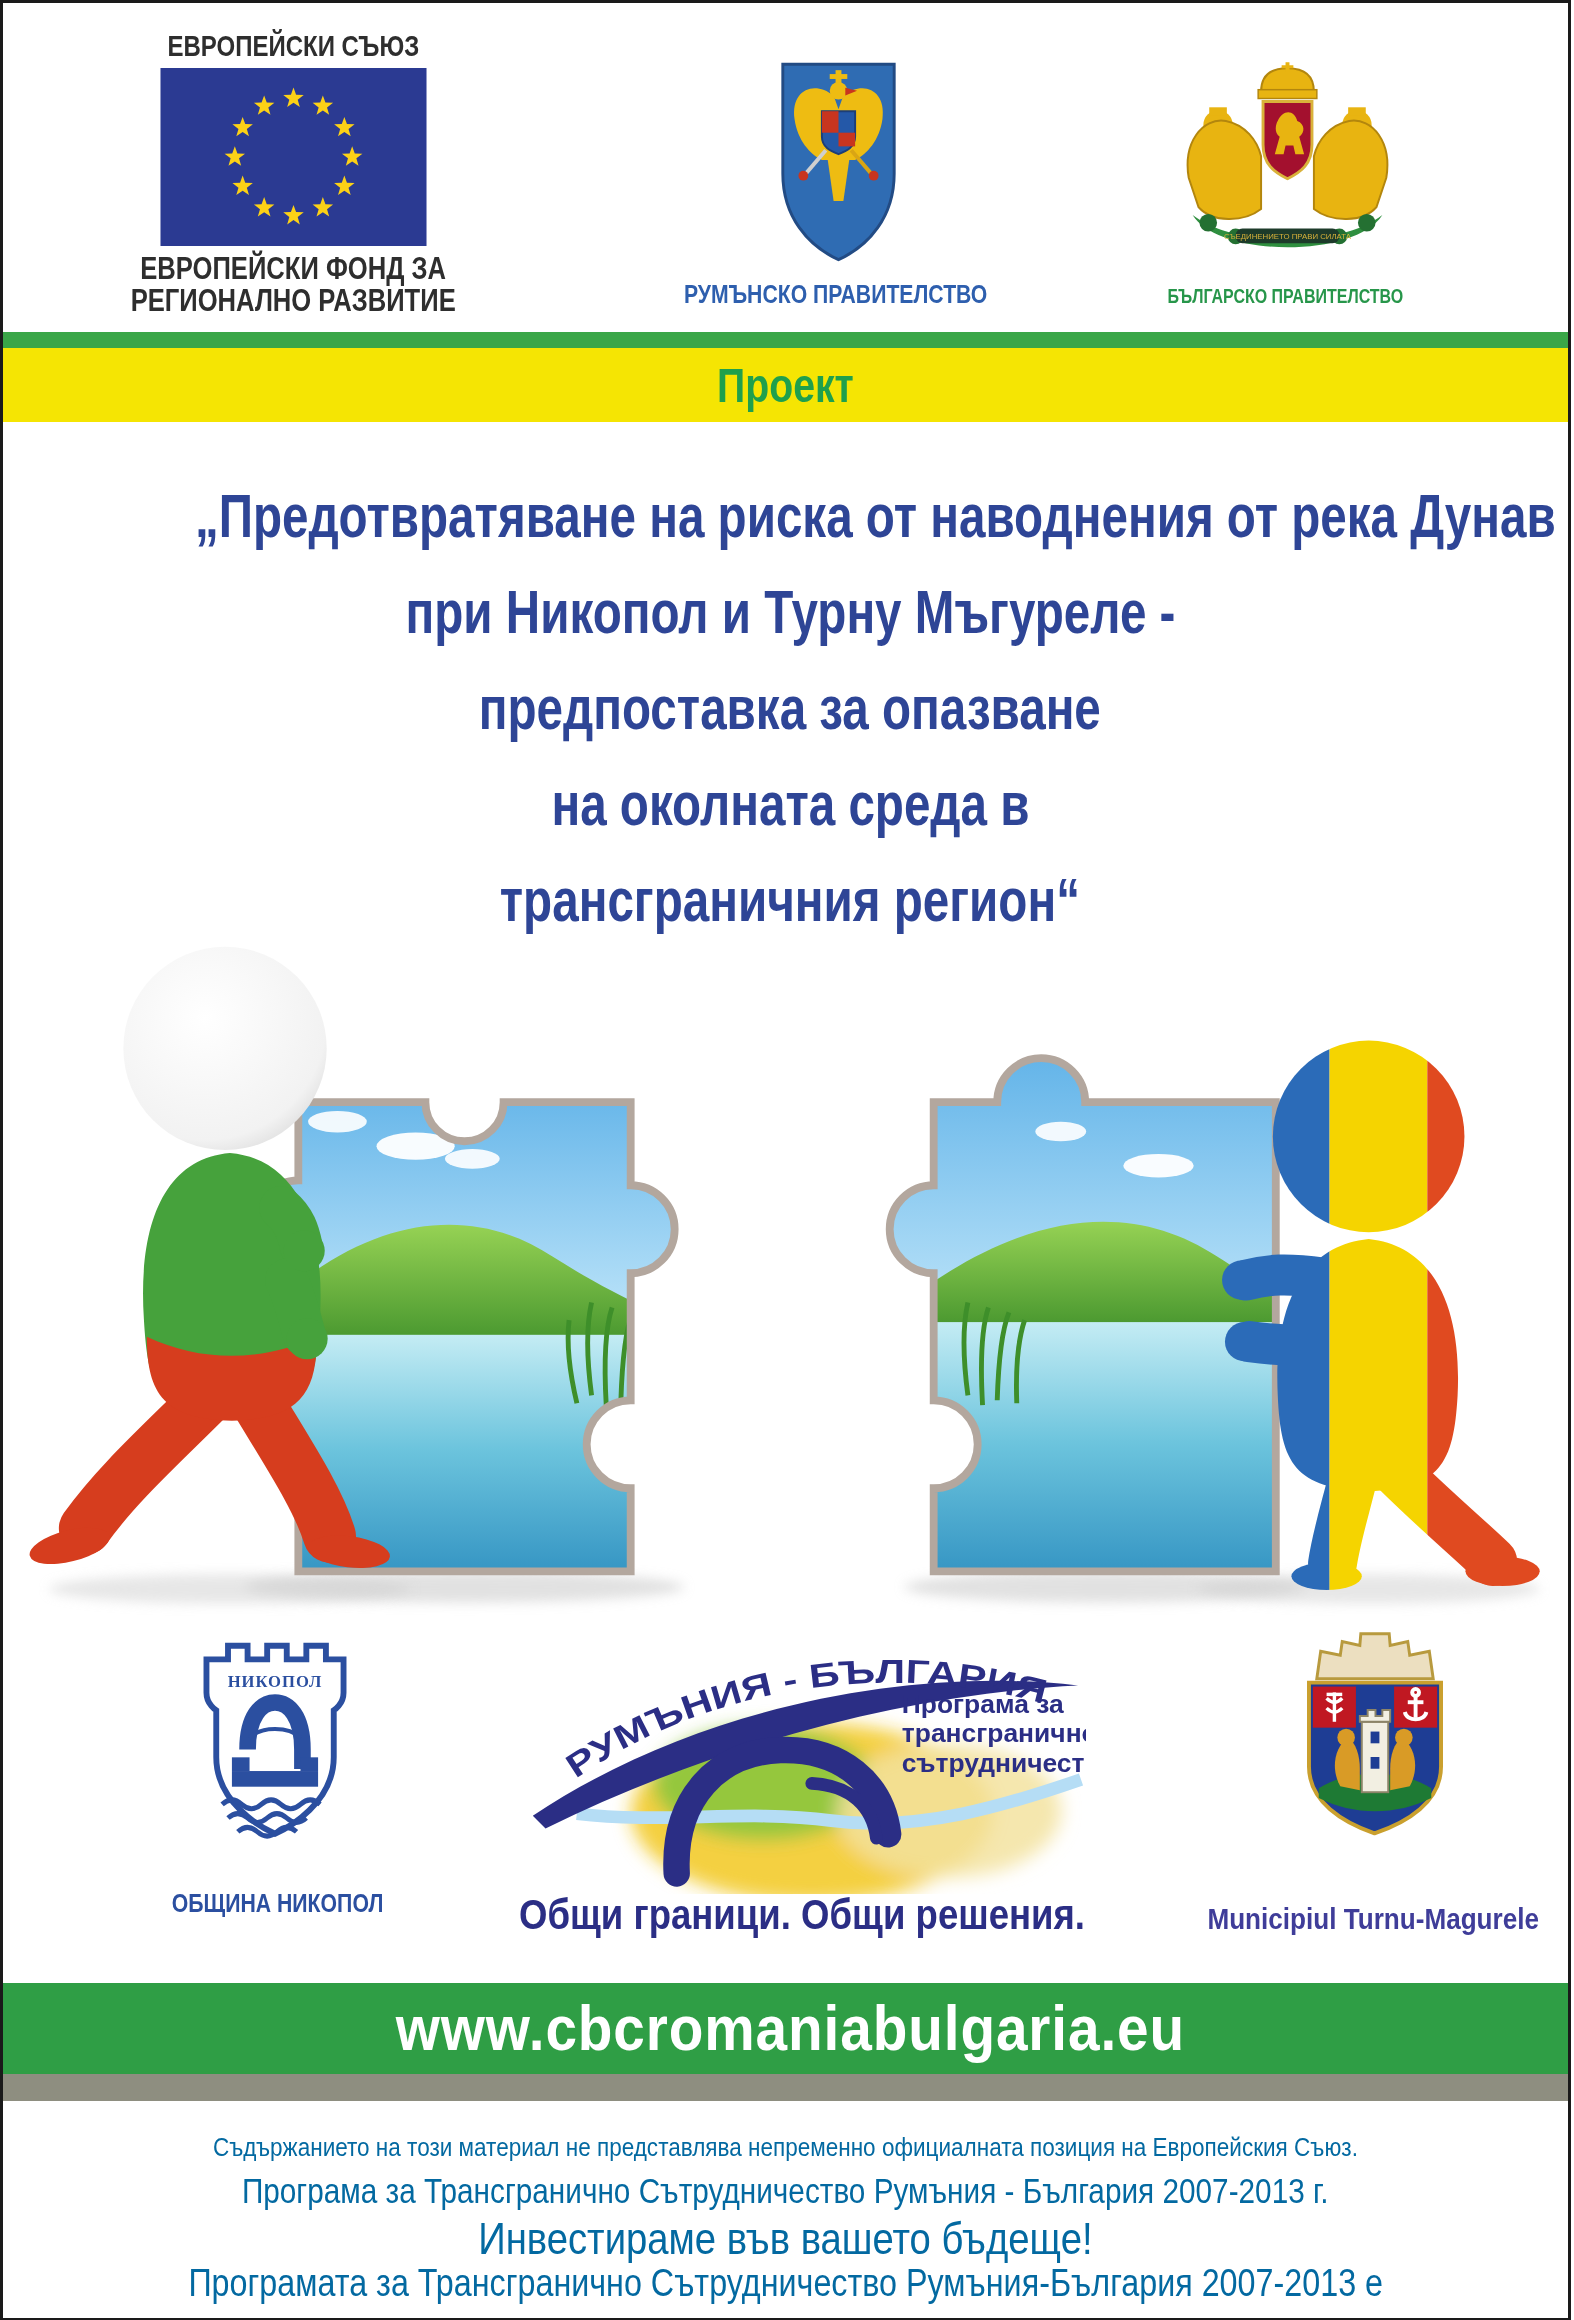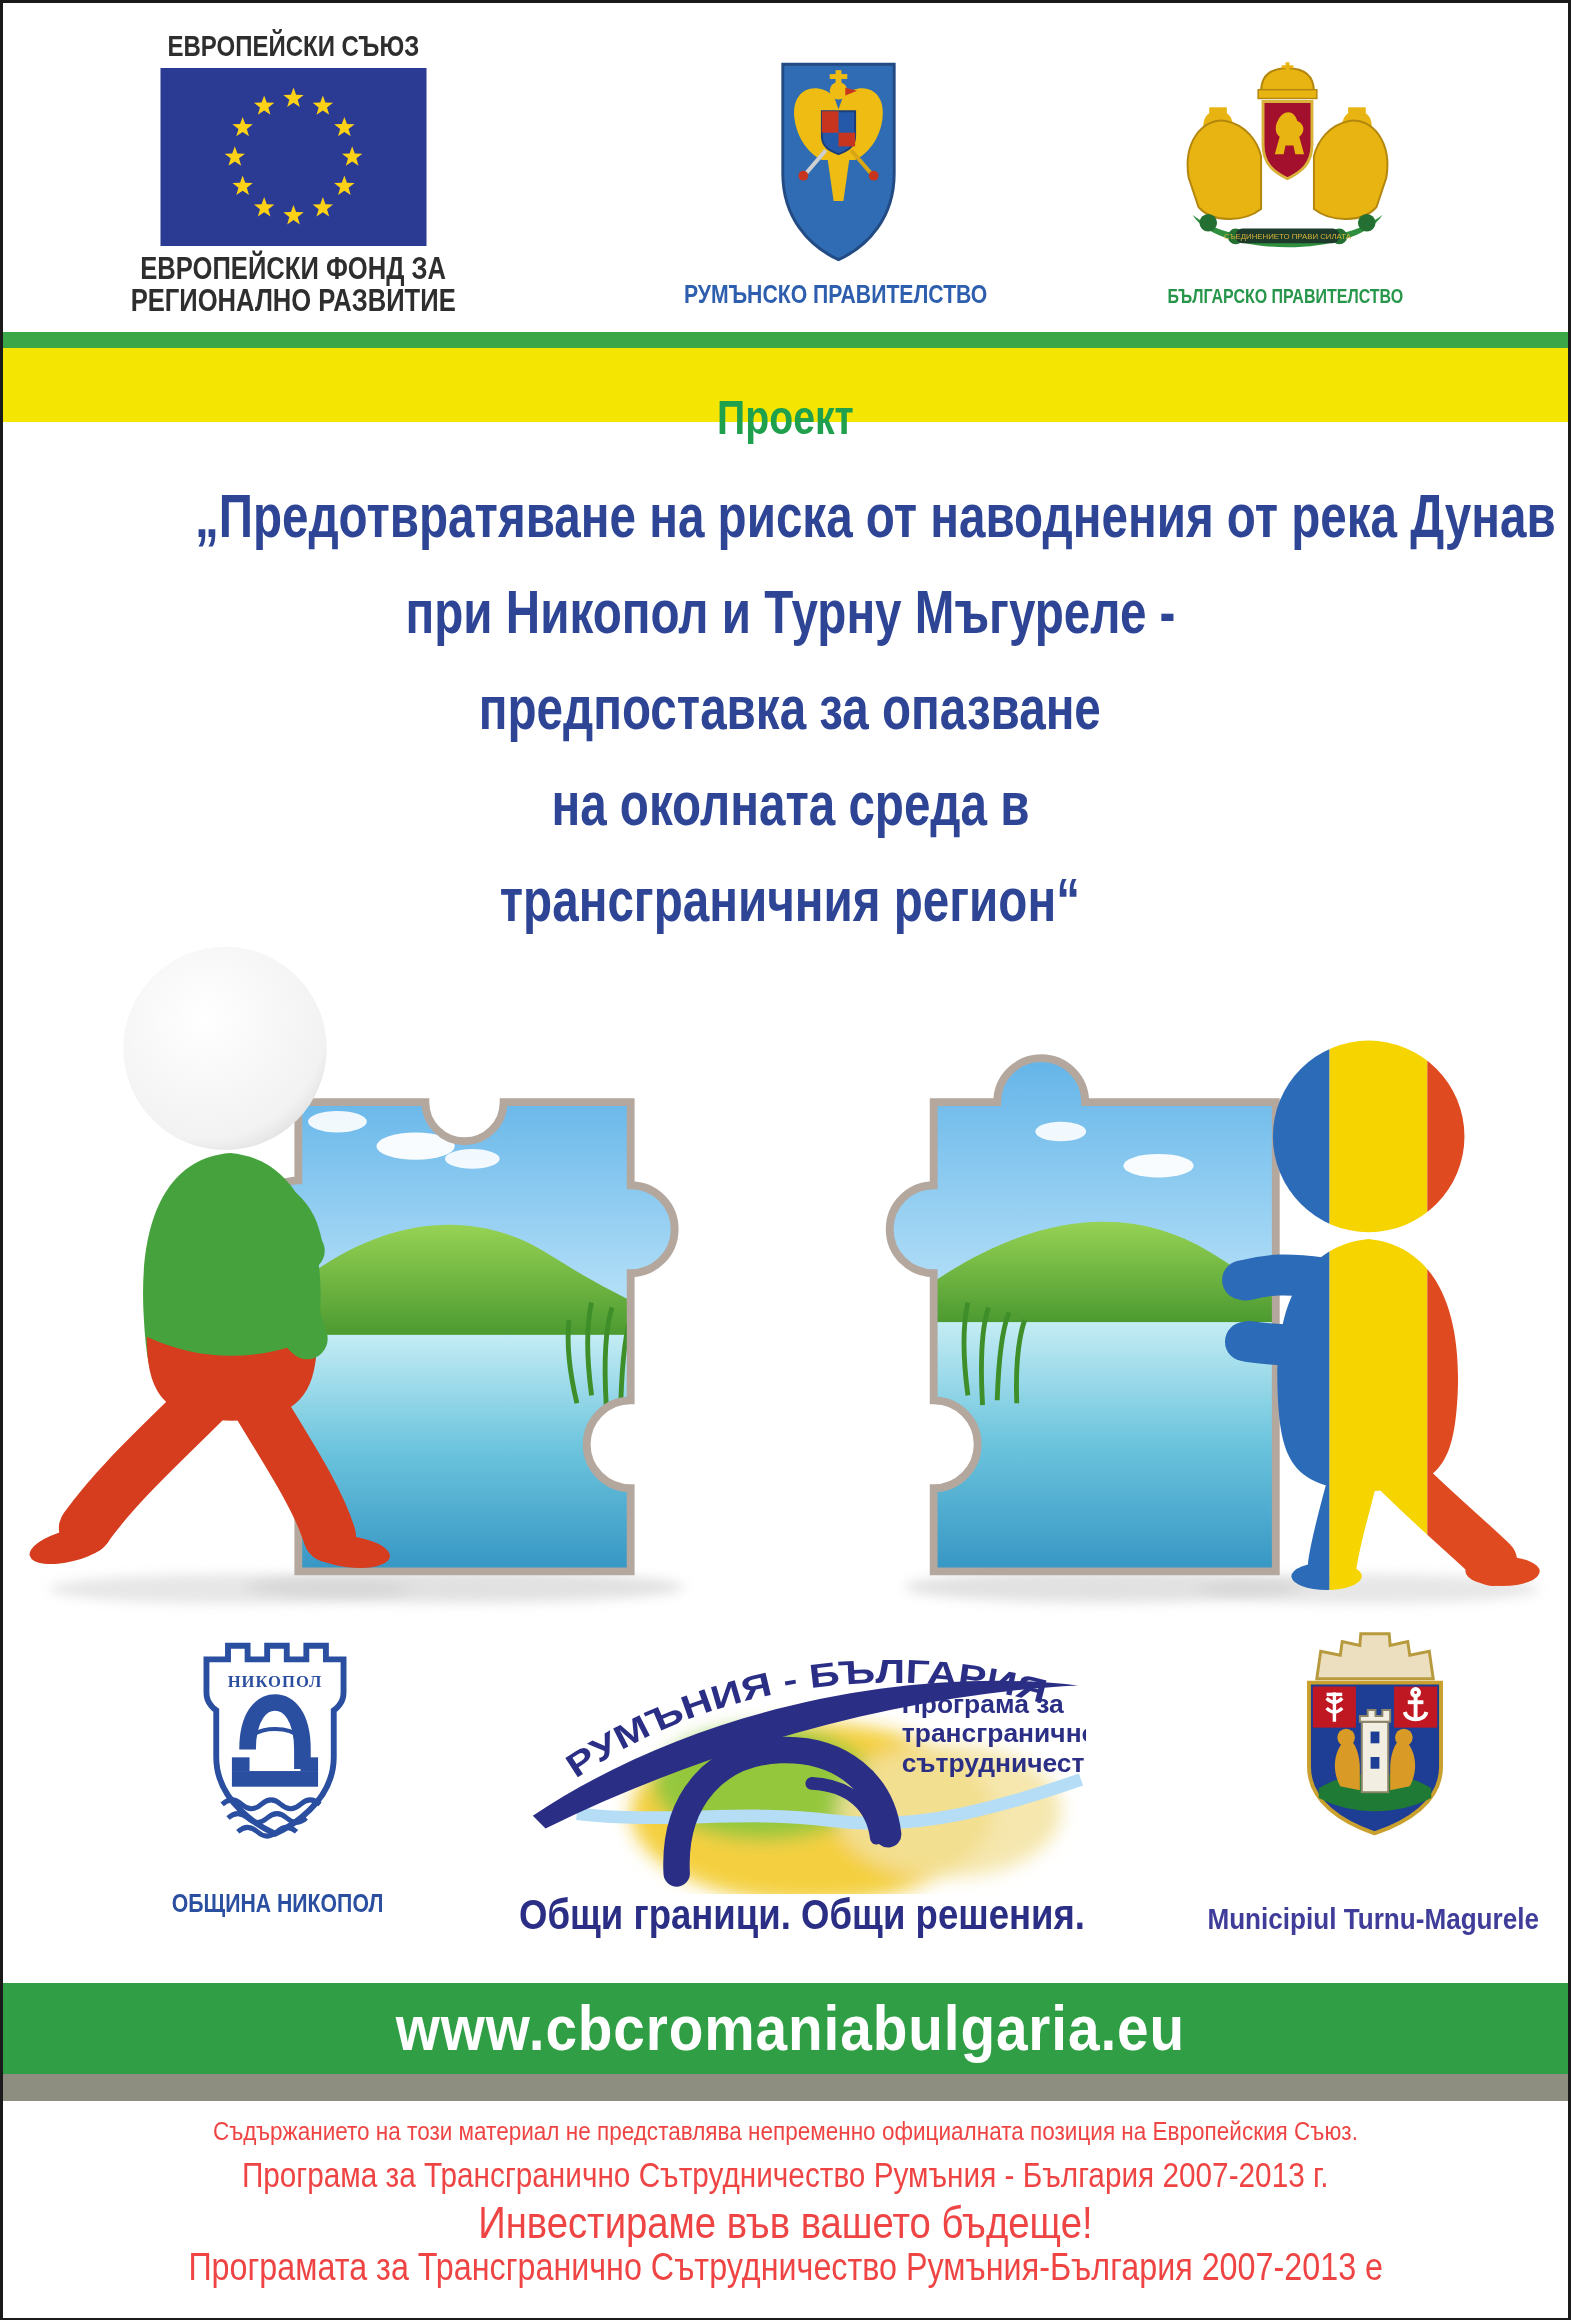--- a/index.html
+++ b/index.html
@@ -12,35 +12,35 @@
   .cond85{display:inline-block;transform:scaleX(.85);transform-origin:50% 50%;white-space:nowrap;}
   .cond9{display:inline-block;transform:scaleX(.9);transform-origin:50% 50%;white-space:nowrap;}
 
   .eu-title{top:25.5px;left:55px;width:470px;text-align:center;font-size:30px;font-weight:600;color:#2e2e2e;}
   .eu-fund{top:249px;left:35px;width:510px;text-align:center;font-size:32px;font-weight:600;color:#2e2e2e;line-height:32px;}
   .gov-label-ro{top:276px;left:598px;width:470px;text-align:center;font-size:26.5px;font-weight:600;color:#2e5fae;}
   .gov-label-bg{top:282px;left:1047px;width:470px;text-align:center;font-size:20px;font-weight:600;color:#27964a;}
 
   .green-stripe{top:329px;left:0;width:1574px;height:15.7px;background:#3aa648;}
   .yellow-banner{top:345px;left:0;width:1574px;height:74px;background:#f5e503;}
-  .project-label{top:345px;height:74px;line-height:74px;font-size:49px;font-weight:bold;color:#1fa04c;margin-top:32px;}
+  .project-label{top:345px;height:74px;line-height:74px;font-size:49px;font-weight:bold;color:#1fa04c;}
 
   .title-block{top:465px;}
   .title-line{height:96px;line-height:96px;text-align:center;font-size:61px;font-weight:bold;color:#2e4596;}
   .title-line .cond{transform:scaleX(.78);}
 
   .caption-nikopol{top:1886px;left:59px;width:431px;text-align:center;font-size:25px;font-weight:600;color:#2b4fa0;}
   .slogan-program{top:1887px;left:412px;width:774px;text-align:center;font-size:43px;font-weight:bold;color:#2b2e85;}
   .caption-turnu{top:1900px;left:1155px;width:431px;text-align:center;font-size:29px;font-weight:600;color:#3f3d99;}
 
   .site-banner{top:1980px;left:0;width:1574px;height:91px;background:#2f9e45;text-align:center;}
   .site-banner span{line-height:91px;font-size:63px;font-weight:bold;color:#ffffff;letter-spacing:1px;}
   .gray-stripe{top:2071px;left:0;width:1574px;height:26.5px;background:#8e8e80;}
 
-  .foot{text-align:center;color:#ef4444;}
+  .foot{text-align:center;color:#0369a1;margin-top:16px;}
   .foot .cond{transform:scaleX(.85);}
   .f1{top:2113px;font-size:26.5px;}
   .f2{top:2152px;font-size:35px;}
   .f3{top:2194px;font-size:45px;}
   .f4{top:2243px;font-size:38px;}
   .f5{top:2278px;font-size:35px;}
 </style>
 </head>
 <body>
 

